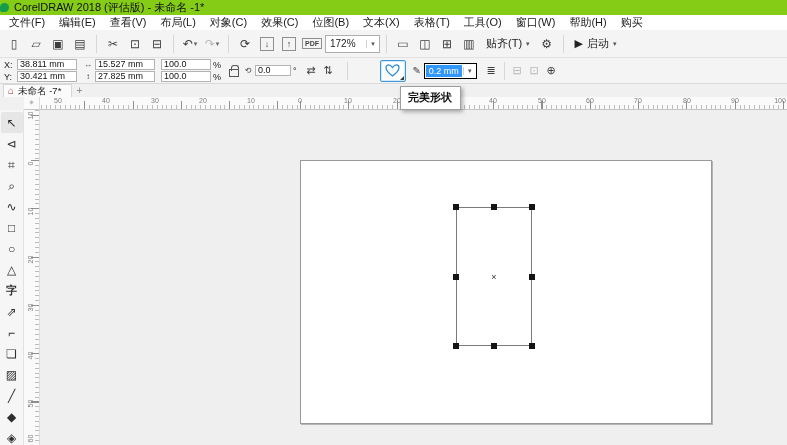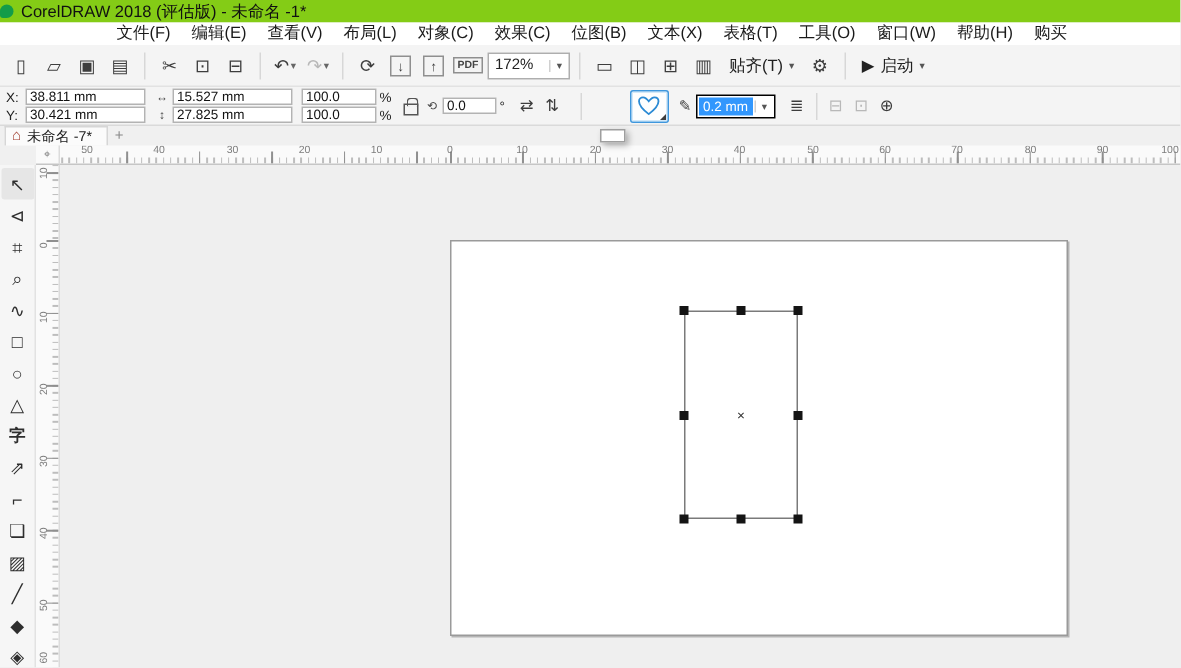--- a/index.html
+++ b/index.html
@@ -8,21 +8,21 @@
     font-family: "Liberation Sans", sans-serif;
     background:#f0f0f0; position:relative; font-size:11px; color:#1a1a1a;
   }
   
   .titlebar { position:absolute; left:0; top:0; right:0; height:15px; background:#84cc16;
     display:flex; align-items:center; gap:5px; padding-left:0; }
   .logo { width:9px; height:9px; border-radius:50% 50% 50% 2px; background:#139c49; flex:0 0 auto; }
   .titletext { font-size:11px; color:#111; white-space:nowrap; }
   
   .menubar { position:absolute; left:0; top:15px; right:0; height:15px; background:#ffffff;
-    display:flex; align-items:center; padding-left:2px;justify-content:center; }
+    display:flex; align-items:center; padding-left:2px; }
   .menu-item { padding:0 7px; font-size:11px; height:15px; line-height:15px; cursor:default; }
   
   .toolbar-std { position:absolute; left:0; top:30px; right:0; height:28px; background:#f4f4f4;
     border-bottom:1px solid #e2e2e2; display:flex; align-items:center; padding-left:4px; gap:2px; }
   .tbtn { min-width:20px; height:20px; display:flex; align-items:center; justify-content:center;
     font-size:12px; color:#3d3d3d; border-radius:2px; padding:0 1px; }
   .tbtn .drop { font-size:7px; color:#666; margin-left:1px; }
   .tbtn.disabled { color:#b8b8b8; }
   .tbtn.boxed span.bx { width:14px; height:14px; border:1px solid #8f8f8f; display:flex;
     align-items:center; justify-content:center; font-size:9px; }
@@ -34,21 +34,21 @@
   .textbtn { display:flex; align-items:center; gap:4px; font-size:11px; padding:0 5px; height:20px; color:#222; }
   .textbtn .drop { font-size:7px; color:#555; }
   
   .propbar { position:absolute; left:0; top:58px; right:0; height:26px; background:#f4f4f4;
     border-bottom:1px solid #dadada; display:flex; align-items:center; padding-left:4px; }
   .pgroup { margin-right:6px; flex:0 0 auto; }
   .pstack { display:flex; flex-direction:column; gap:1px; }
   .prow { display:flex; align-items:center; gap:2px; height:11px; }
   .plabel { font-size:9px; width:11px; color:#222; }
   .picon { font-size:8px; width:10px; color:#444; text-align:center; }
-  .pval { width:80px; height:11px; border:1px solid #b3b3b3; background:#fff; font-size:9px;
+  .pval { width:60px; height:11px; border:1px solid #b3b3b3; background:#fff; font-size:9px;
     line-height:9px; padding:0 2px; display:block; color:#111; }
   .pval.narrow { width:50px; }
   .pct { font-size:9px; color:#222; }
   .lock { width:10px; height:8px; border:1px solid #555; position:relative; margin:4px 4px 0 2px; }
   .lock::before { content:""; position:absolute; left:1px; top:-5px; width:6px; height:5px;
     border:1px solid #555; border-bottom:none; border-radius:3px 3px 0 0; }
   .pbtn { width:17px; height:18px; display:flex; align-items:center; justify-content:center;
     font-size:11px; color:#3d3d3d; }
   .pbtn.disabled { color:#b8b8b8; }
   .heart-btn { width:26px; height:22px; border:1px solid #3f97dd; border-radius:2px; background:#fdfefe;
@@ -396,13 +396,14 @@
     <span class="handle h-ml"></span>
     <span class="handle h-mr"></span>
     <span class="handle h-bl"></span>
     <span class="handle h-bm"></span>
     <span class="handle h-br"></span>
     <span class="center-mark">×</span>
   </div>
 </div>
 
 <div class="tooltip">
+  <div class="tt-title">完美形状</div>
 </div>
 
 </body></html>

